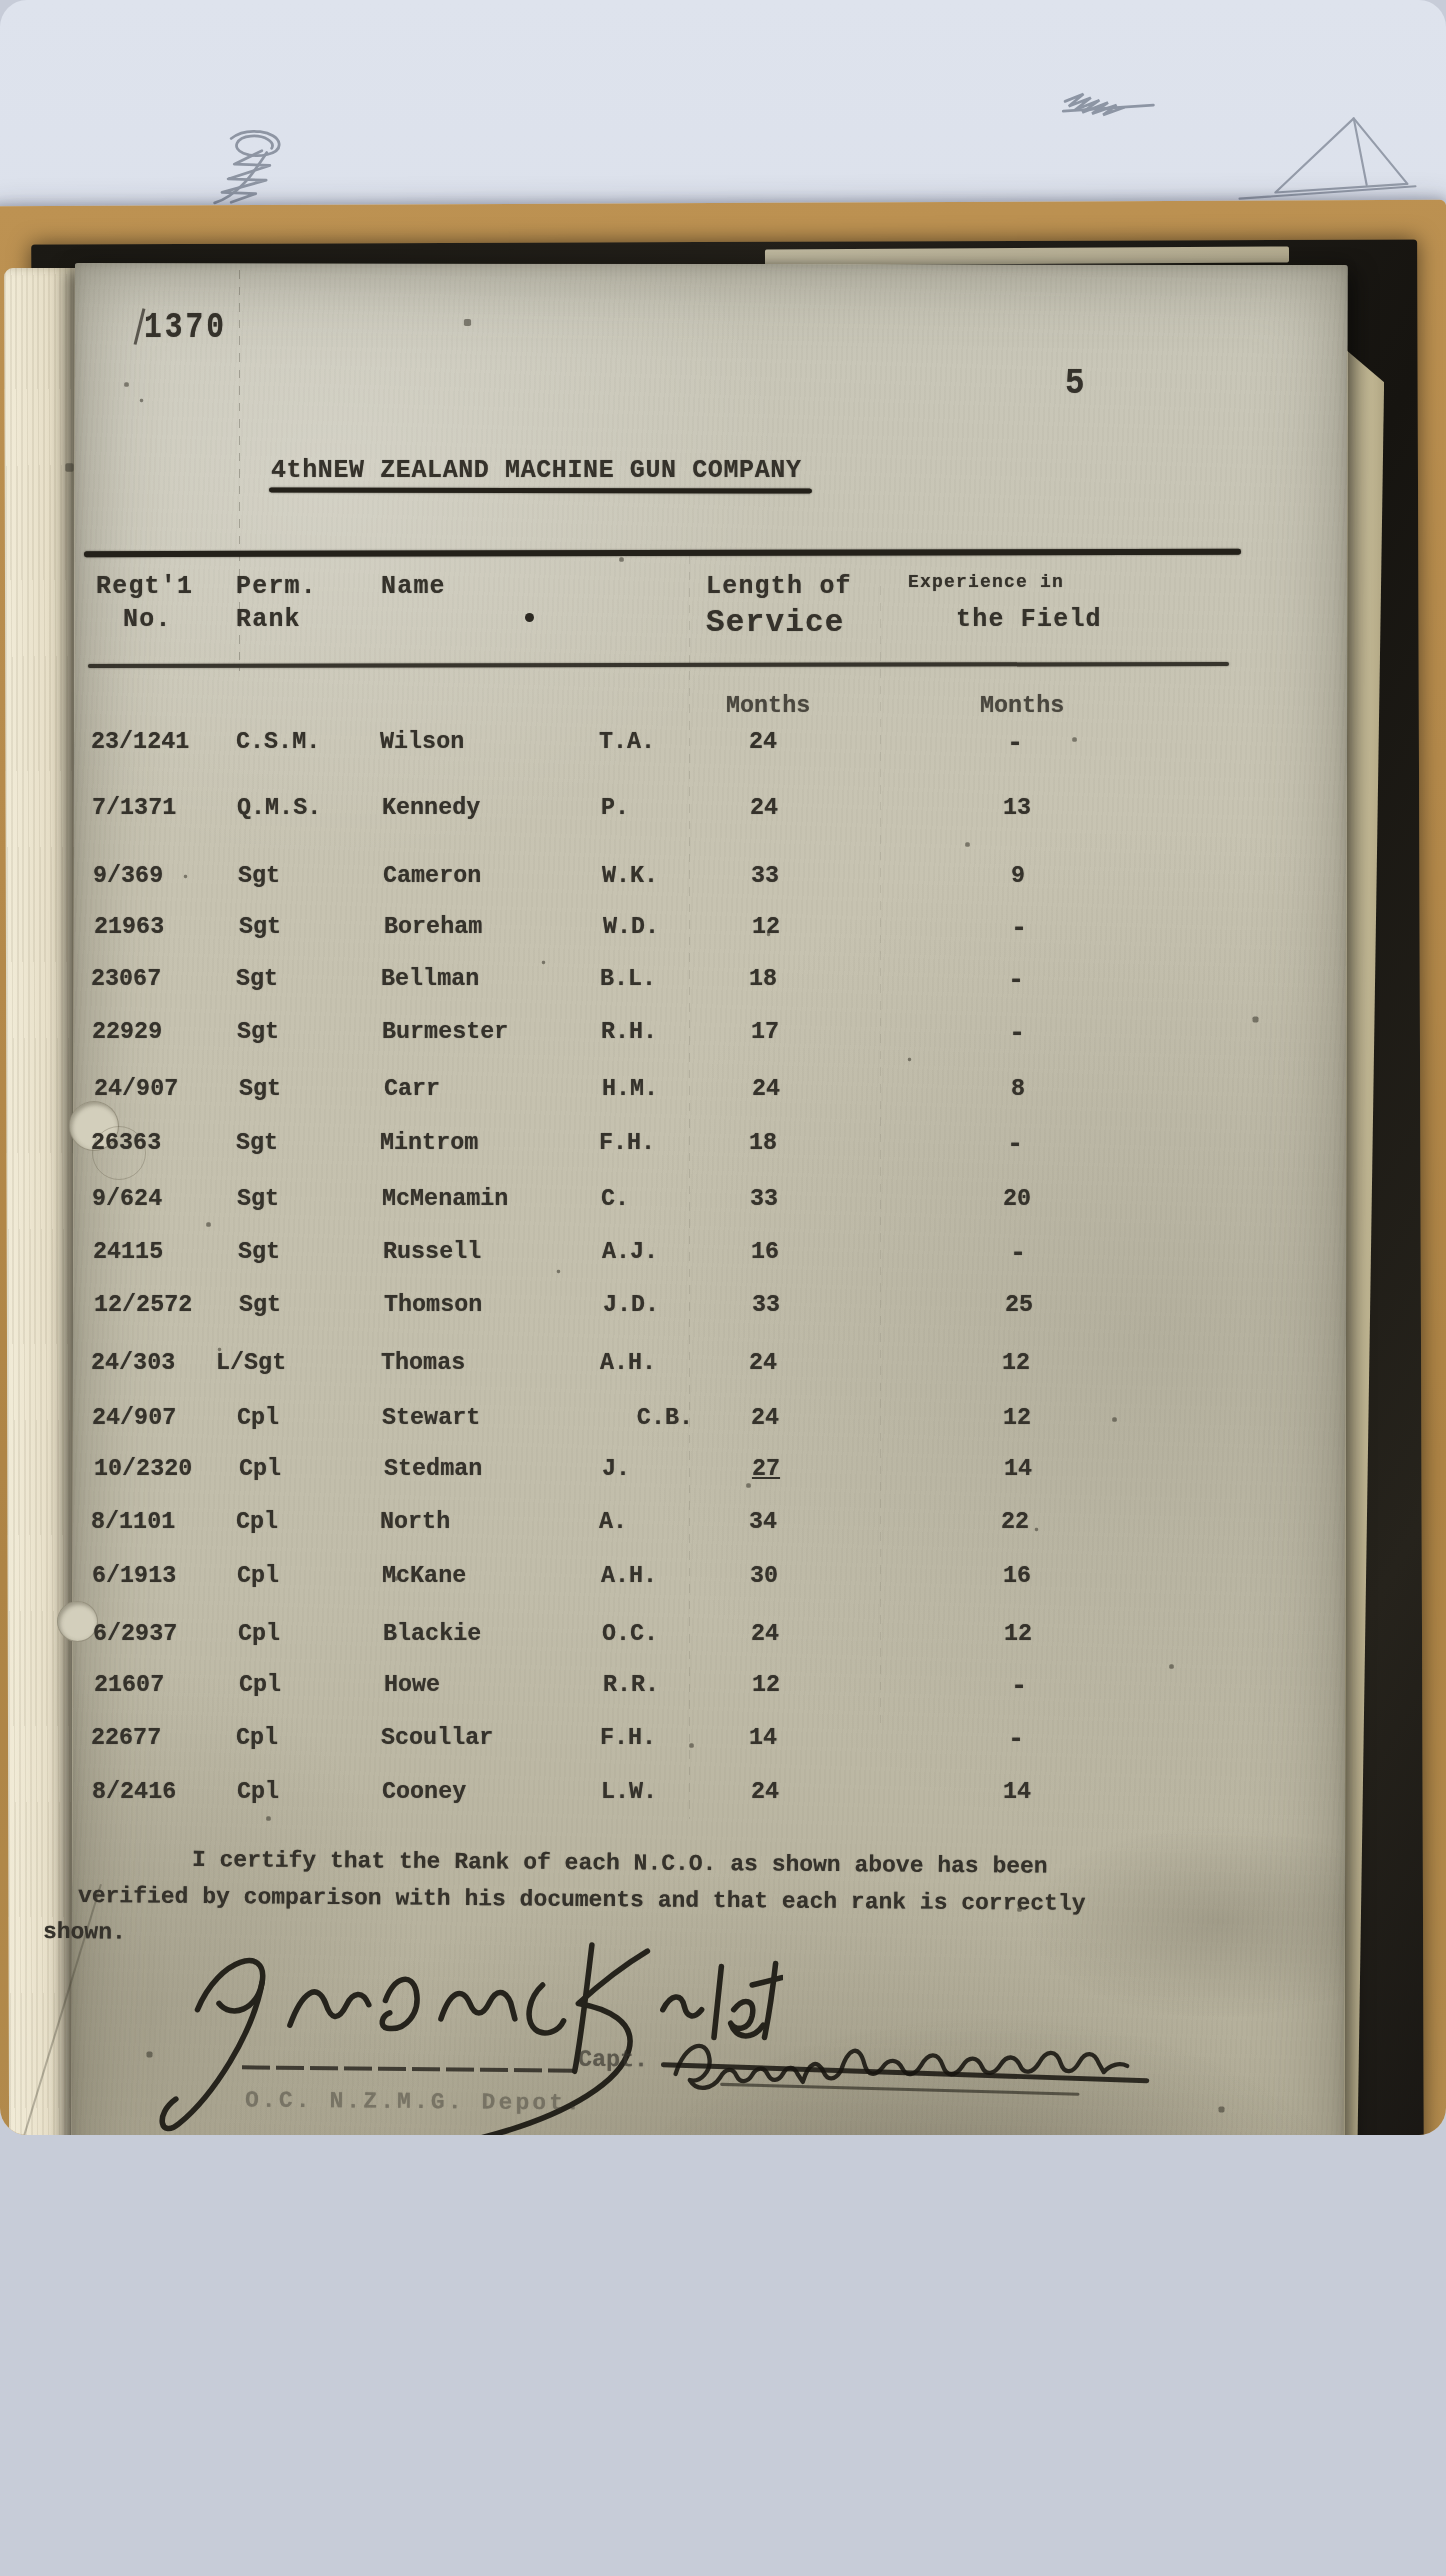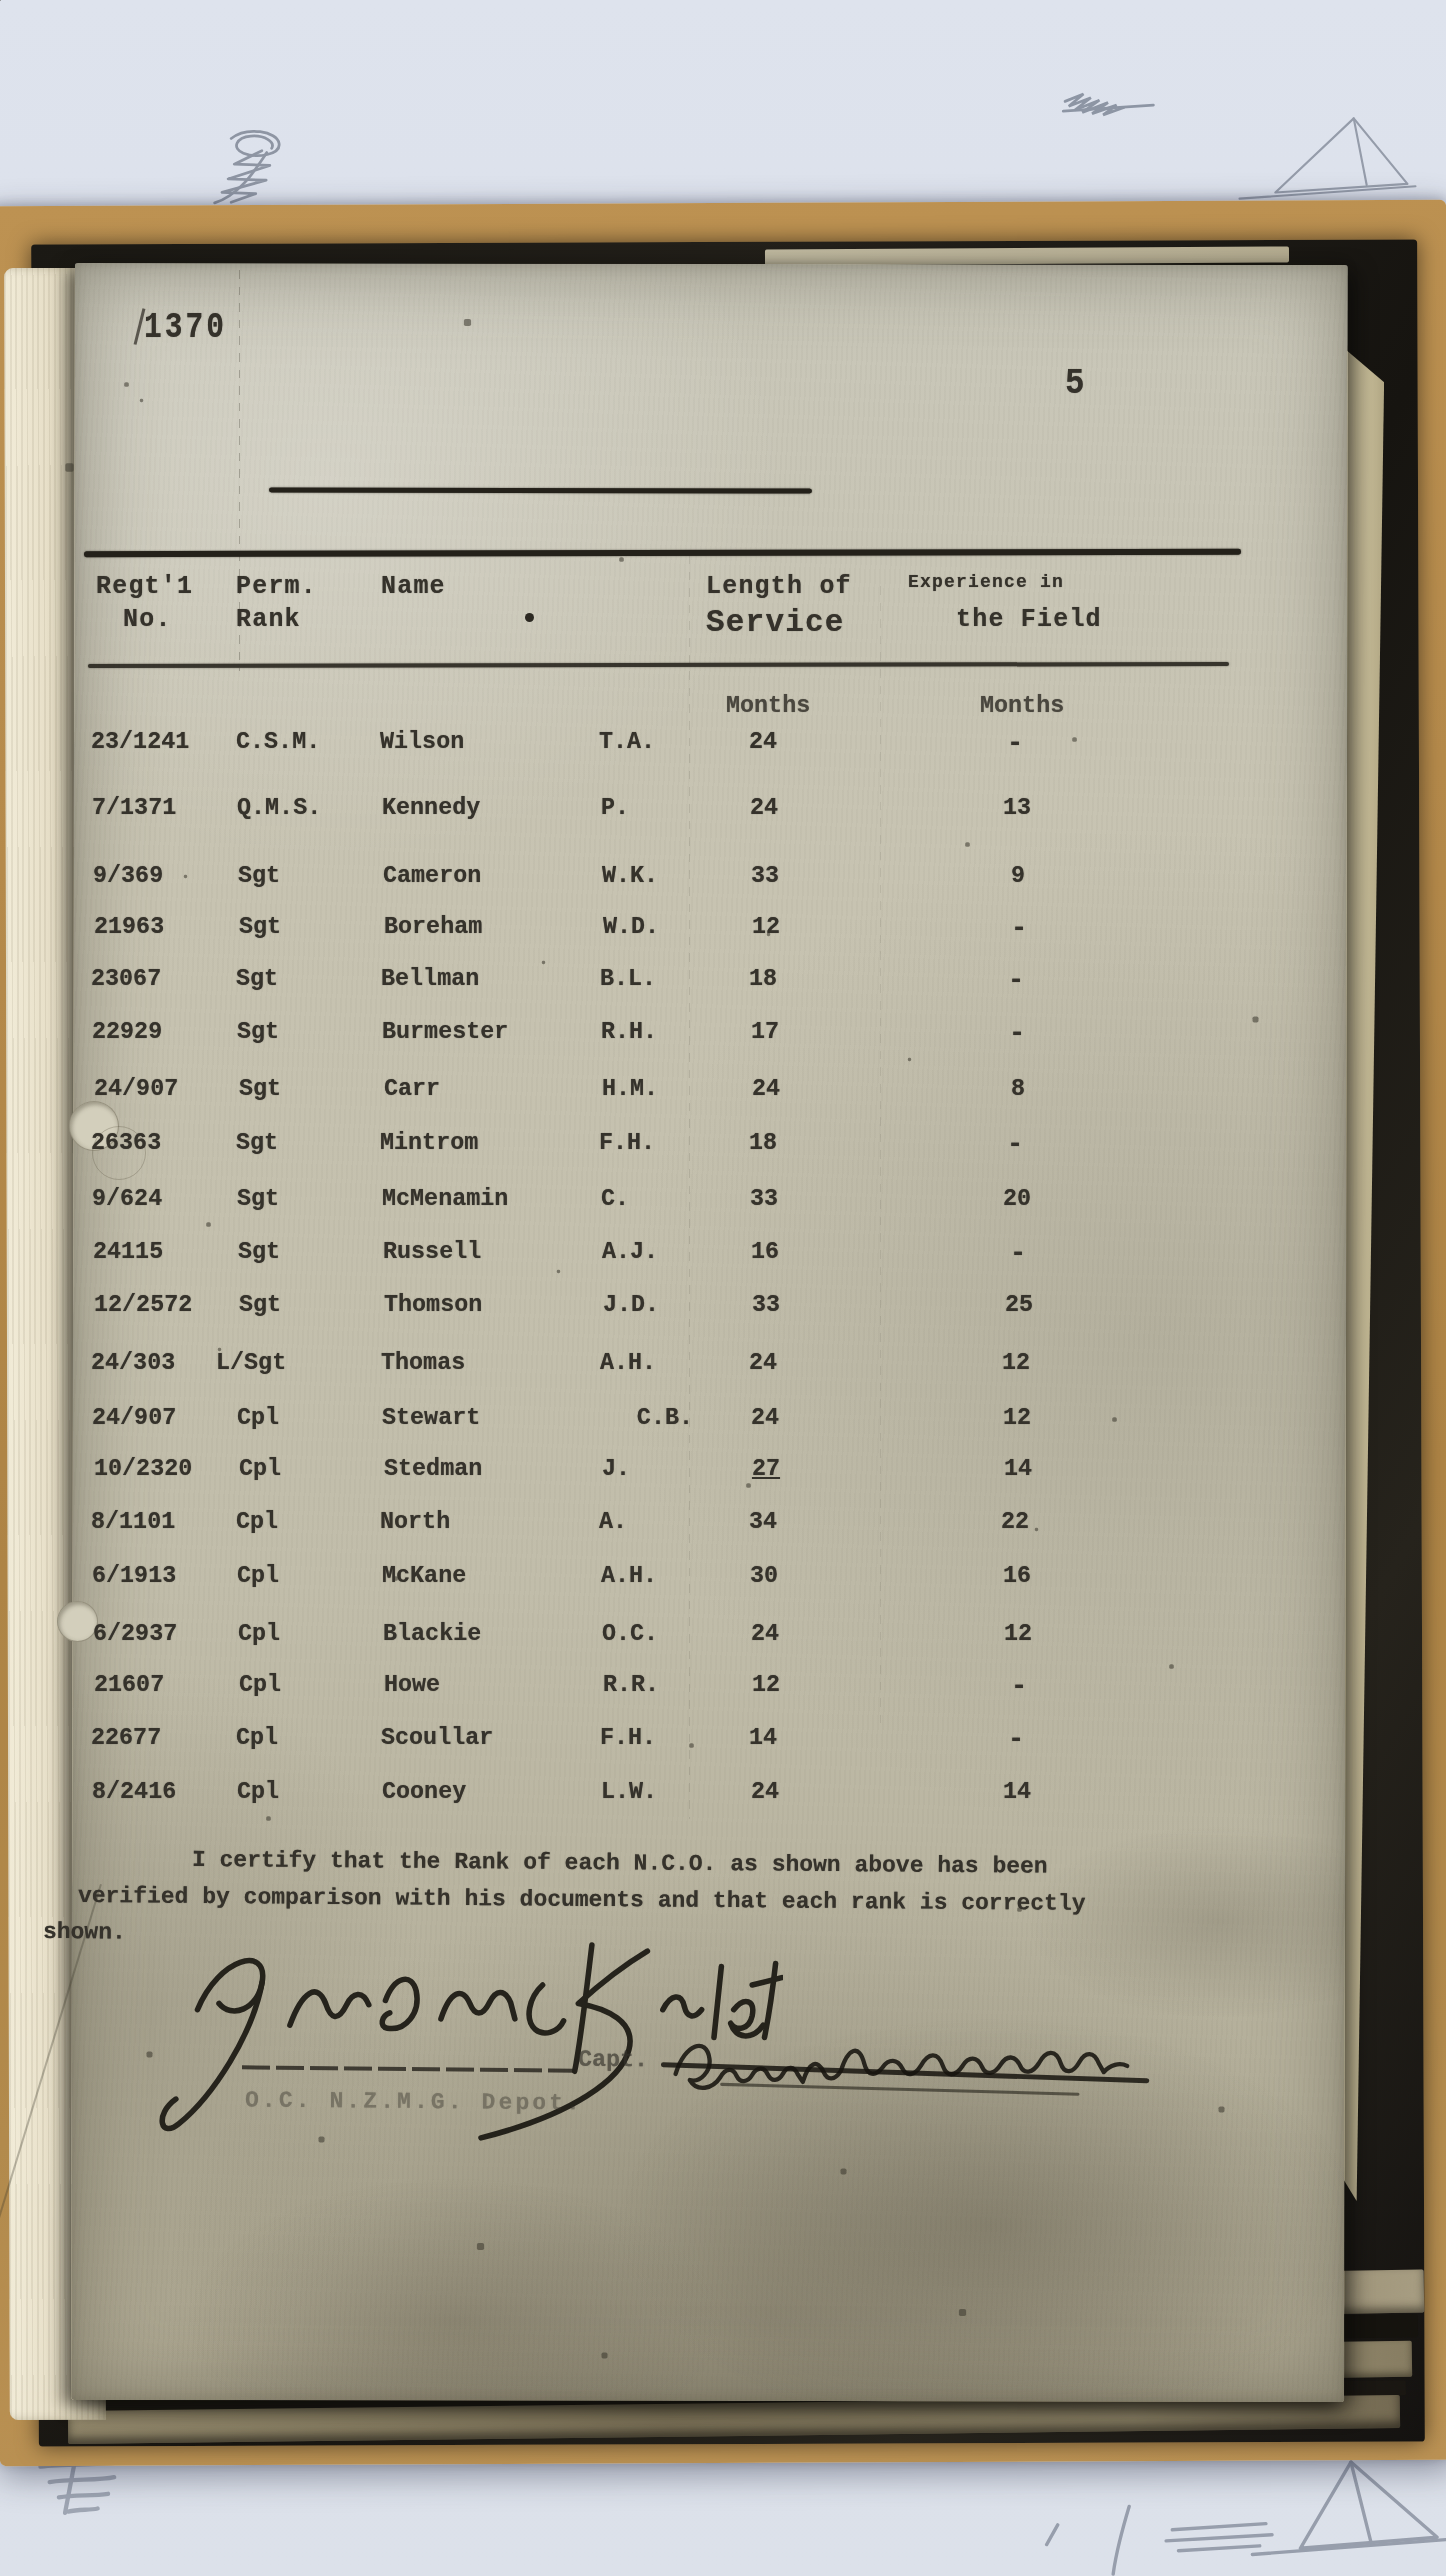--- a/index.html
+++ b/index.html
@@ -1,18 +1,18 @@
 <!DOCTYPE html>
 <html style="font-size:10px"><head>
 <meta charset="utf-8">
 <style>
   html,body{margin:0;padding:0;background:#c7ccd8;}
-  .canvas{position:relative;width:1446px;height:2576px;overflow:hidden;
+  .canvas{position:relative;width:1446px;height:2135px;overflow:hidden;
     background:linear-gradient(180deg,#dee3ed 0%,#d8dde8 38%,#dadfe9 70%,#dce1ea 100%);
-    font-family:"Liberation Mono","DejaVu Sans Mono",monospace;}
+    font-family:"Liberation Mono","DejaVu Sans Mono",monospace;border-radius:27px;}
   .abs{position:absolute;}
   
   .cover{left:-5px;top:203px;width:1456px;height:2260px;border-radius:6.2px;
     background:linear-gradient(176deg,#bd9252 0%,#b58a4b 28%,#ae8445 58%,#b28a4c 82%,#bb9254 100%);
     box-shadow:0 10px 34px rgba(35,40,62,.45),0 -2.5px 11px rgba(35,40,62,.25);
     transform:rotate(-0.25deg);}
   .black-pages{left:35px;top:242px;width:1386px;height:2202px;border-radius:3.7px;
     background:linear-gradient(120deg,#1b1914 0%,#23201a 30%,#161410 55%,#26231c 80%,#141210 100%);
     box-shadow:0 0 21.6px rgba(0,0,0,.55);transform:rotate(-0.2deg);}
   .edge-strip{border-radius:1.8px;}
@@ -149,20 +149,21 @@
   <div class="abs hole-ring" style="left:92px;top:1126px;width:52px;height:52px;"></div>
   <div class="abs hole" style="left:57px;top:1601px;width:39px;height:39px;"></div>
 
   <div class="abs" style="left:0;top:0;width:1446px;height:2576px;">
 
     <div class="t" style="left:144px;top:306px;font-size:37px;letter-spacing:3.7px;transform:scaleX(.8);transform-origin:left;">1370</div>
     <div class="abs" style="left:138px;top:308px;width:2.5px;height:37px;background:#35322b;opacity:.75;transform:rotate(14deg);"></div>
 
     <div class="t" style="left:1065px;top:363px;font-size:36px;transform:scaleX(.9);transform-origin:left;">5</div>
 
+    <div class="t" style="left:271px;top:456px;font-size:25px;letter-spacing:0.6px;">4thNEW ZEALAND MACHINE GUN COMPANY</div>
     <div class="rule" style="left:269px;top:488px;width:543px;height:5px;transform:rotate(0.1deg);"></div>
 
     <div class="rule" style="left:84px;top:550px;width:1157px;height:5.5px;transform:rotate(-0.12deg);"></div>
 
     <div class="t" style="left:96px;top:572px;font-size:25px;letter-spacing:1.2px;">Regt'1</div>
     <div class="t" style="left:123px;top:605px;font-size:25px;letter-spacing:1.2px;">No.</div>
     <div class="t" style="left:236px;top:572px;font-size:25px;letter-spacing:1.2px;">Perm.</div>
     <div class="t" style="left:236px;top:605px;font-size:25px;letter-spacing:1.2px;">Rank</div>
     <div class="t" style="left:381px;top:572px;font-size:25px;letter-spacing:1.2px;">Name</div>
     <div class="dot" style="left:525px;top:613px;"></div>

